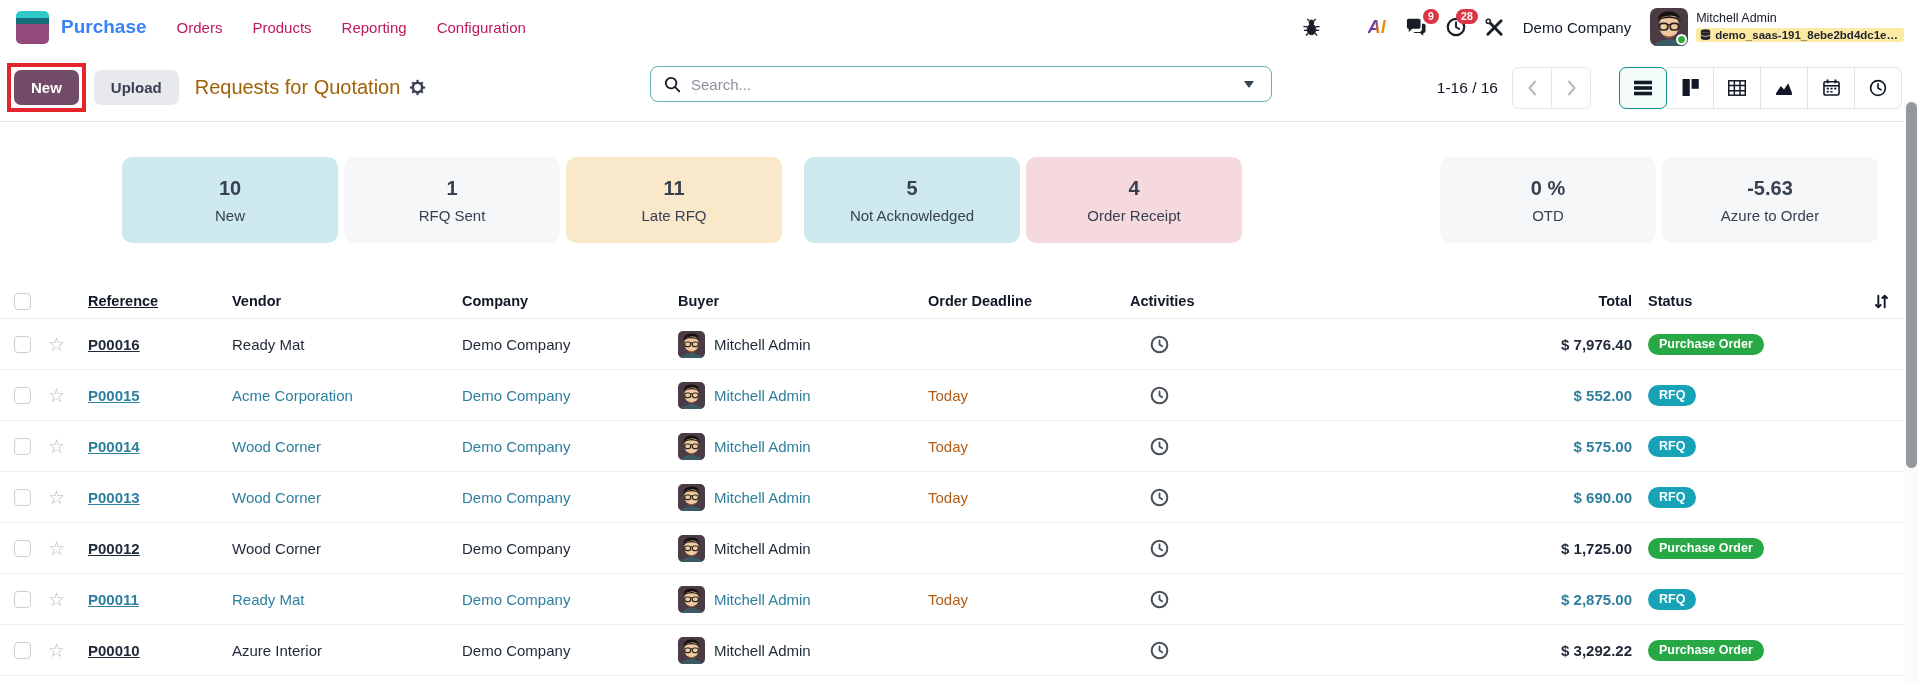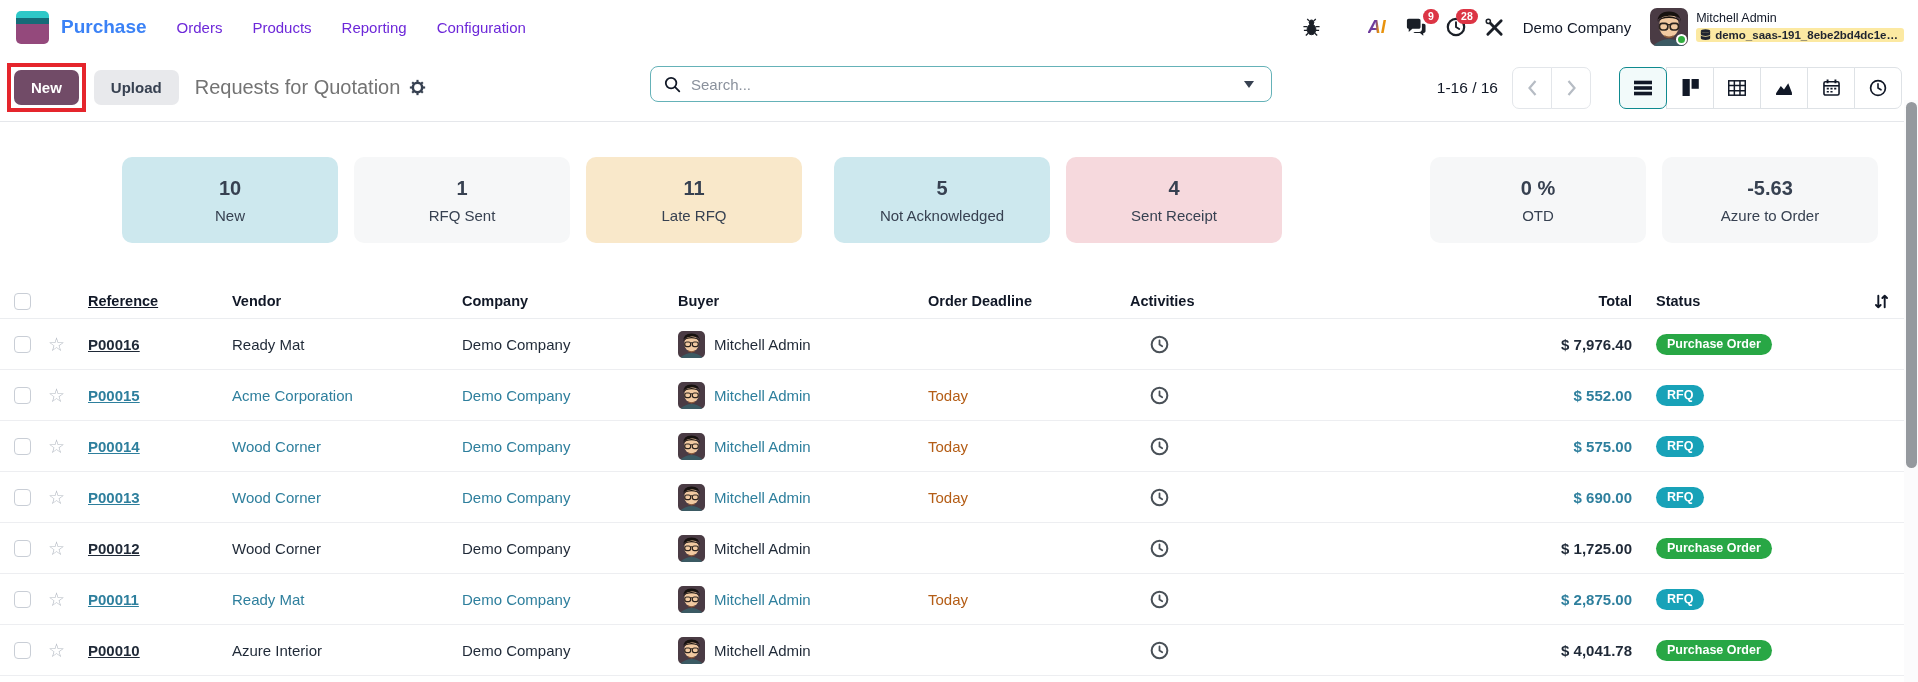--- a/index.html
+++ b/index.html
@@ -5,21 +5,21 @@
   * { margin:0; padding:0; box-sizing:border-box; }
   html,body { width:1918px; height:682px; overflow:hidden; background:#fff;
     font-family:"Liberation Sans","DejaVu Sans",sans-serif; color:#1f2937; }
 
   
   .navbar { height:54px; display:flex; align-items:center; padding:0 14px 0 16px; background:#fff; }
   .app-icon { width:33px; height:33px; border-radius:5px; flex:0 0 auto;
     background:linear-gradient(180deg,#2ec8c8 0%,#2ec8c8 22%,#156b78 22%,#156b78 40%,#94497c 40%,#94497c 100%); }
   .app-title { font-size:19px; font-weight:700; color:#3b82f6; margin-left:12px; }
   .nav-menus { display:flex; gap:30px; margin-left:30px; }
-  .nav-menu { font-size:15px; color:#6d28d9; cursor:pointer; }
+  .nav-menu { font-size:15px; color:#be185d; cursor:pointer; }
   .nav-right { margin-left:auto; display:flex; align-items:center; gap:19px; }
   .icon-btn { position:relative; display:flex; align-items:center; color:#1a1f27; cursor:pointer; }
   .nav-badge { position:absolute; top:-8px; right:-12px; background:#dc3545; color:#fff;
     font-size:10.5px; font-weight:700; border-radius:9px; padding:1.5px 5px; line-height:1.1; }
   .ai-text { font-size:18px; font-weight:700; font-style:italic;
     background:linear-gradient(100deg,#6d3a9c 40%,#e8920c 60%);
     -webkit-background-clip:text; background-clip:text; color:transparent;margin-left:28px; }
   .company-name { font-size:15px; color:#111827; }
   .user-block { display:flex; align-items:center; gap:8px; }
   .avatar-big { position:relative; width:38px; height:38px; border-radius:7px; overflow:hidden; flex:0 0 auto; }
@@ -31,21 +31,21 @@
     border-radius:3px; padding:1px 6px 1px 4px; font-size:11.5px; font-weight:700; color:#1f2430; }
 
   
   .control-panel { position:relative; height:68px; display:flex; align-items:center;
     padding:0 16px; border-bottom:1px solid #e5e7eb; background:#fff; }
   .new-outline { border:4px solid var(--highlight_red,#e5252c); padding:3px; margin-left:-9px; }
   .btn { border:none; border-radius:7px; font-size:15px; font-weight:600; padding:9px 17px; cursor:pointer;
     font-family:inherit; }
   .btn-new { background:var(--brand_purple,#714B67); color:#fff; }
   .btn-upload { background:#e8e9ec; color:#374151; margin-left:8px; }
-  .view-title { font-size:20px; color:#737373; margin-left:16px; white-space:nowrap; }
+  .view-title { font-size:20px; color:#a16207; margin-left:16px; white-space:nowrap; }
   .gear { margin-left:9px; color:#374151; display:inline-flex; vertical-align:-2px; cursor:pointer; }
   .search-box { position:absolute; left:650px; top:12px; width:622px; height:36px;
     border:1px solid var(--search_border,#65b2b8); border-radius:8px; background:#fff;
     display:flex; align-items:center; }
   .search-box .mag { margin:0 10px 0 13px; color:#111827; display:flex; }
   .search-input { flex:1; border:none; outline:none; font-size:15px; font-family:inherit; color:#374151;
     background:transparent; height:100%; }
   .search-input::placeholder { color:#8a919c; }
   .search-caret { width:44px; align-self:stretch; display:flex; align-items:center; justify-content:center; cursor:pointer; }
   .caret-down { width:0; height:0; border:5.5px solid transparent; border-top:7px solid #374151; margin-top:6px; }
@@ -57,21 +57,21 @@
   .pager-btn.prev { border-radius:7px 0 0 7px; }
   .pager-btn.next { border-radius:0 7px 7px 0; margin-left:-1px; }
   .switcher { display:flex; }
   .sw-btn { width:48px; height:42px; background:#fff; border:1px solid #dee2e6; margin-left:-1px;
     display:flex; align-items:center; justify-content:center; color:#111827; cursor:pointer; }
   .sw-btn:first-child { border-radius:7px 0 0 7px; margin-left:0; }
   .sw-btn:last-child { border-radius:0 7px 7px 0; }
   .sw-btn.active { border:1px solid #0e8a8f; background:#f2fafa; z-index:2; border-radius:7px; }
 
   
-  .cards { display:flex; gap:16px; margin:35px 40px 0 122px; }
+  .cards { display:flex; gap:6px; margin:35px 40px 0 122px; }
   .card { width:216px; height:86px; border-radius:10px; display:flex; flex-direction:column;
     align-items:center; justify-content:center; gap:7px; cursor:pointer; }
   .card.gap-before { margin-left:16px; }
   .card.push-right { margin-left:auto; }
   .card .num { font-size:20px; font-weight:600; color:#374151; }
   .card .lbl { font-size:15px; color:#374151; }
 
   
   .table { margin-top:41px; }
   .trow, .thead { display:flex; align-items:center; padding-left:14px; }
@@ -80,21 +80,21 @@
   .cell { flex:0 0 auto; display:flex; align-items:center; }
   .c-check { width:34px; }
   .c-star  { width:40px; font-family:"DejaVu Sans",sans-serif; font-size:19px; color:#b3b9c2; cursor:pointer; }
   .c-ref { width:144px; font-weight:700;text-decoration:underline; }
   .c-vendor { width:230px; }
   .c-company { width:216px; }
   .c-buyer { width:250px; gap:9px; }
   .c-deadline { width:202px; color:var(--today_orange,#b45d16); }
   .c-activity { width:166px; padding-left:20px; color:#495057; }
   .c-total { width:336px; justify-content:flex-end; font-weight:600; }
-  .c-status { width:250px; padding-left:24px; }
+  .c-status { width:250px; padding-left:16px; }
   .checkbox { width:17px; height:17px; border:1px solid #c9ced6; border-radius:4px; background:#fff; display:inline-block; }
   .avatar-sm { width:27px; height:27px; border-radius:5px; overflow:hidden; flex:0 0 auto; }
   .badge { color:#fff; font-size:12.5px; font-weight:700; border-radius:20px; padding:3.5px 11px; white-space:nowrap; }
   .badge.purchase { background:var(--badge_green,#28a745); }
   .badge.rfq { background:var(--badge_cyan,#18a2b8); }
   .trow.rfq .c-ref, .trow.rfq .c-vendor, .trow.rfq .c-company,
   .trow.rfq .c-buyer, .trow.rfq .c-total { color:var(--rfq_text,#2e7f9d); }
   .thead .c-total { font-weight:700; }
   .filter-icon { margin-left:auto; margin-right:28px; color:#111827; cursor:pointer; display:flex; }
 
@@ -282,21 +282,21 @@
     <div class="card" style="background: rgb(249, 232, 202);">
     <span class="num">11</span>
     <span class="lbl">Late RFQ</span>
   </div>
     <div class="card gap-before" style="background: rgb(205, 232, 238);">
     <span class="num">5</span>
     <span class="lbl">Not Acknowledged</span>
   </div>
     <div class="card" style="background: rgb(246, 217, 221);">
     <span class="num">4</span>
-    <span class="lbl">Sent Receipt</span>
+    <span class="lbl">Order Receipt</span>
   </div>
     <div class="card push-right" style="background: rgb(246, 247, 248);">
     <span class="num">0 %</span>
     <span class="lbl">OTD</span>
   </div>
     <div class="card" style="background: rgb(246, 247, 248);">
     <span class="num">-5.63</span>
     <span class="lbl">Azure to Order</span>
   </div>
   </div>
@@ -549,21 +549,21 @@
   </svg></span>
       <span>Mitchell Admin</span>
     </span>
     <span class="cell c-deadline"></span>
     <span class="cell c-activity">
       <svg width="19" height="19" viewBox="0 0 16 16" fill="none" stroke="currentColor">
         <circle cx="8" cy="8" r="6.6" stroke-width="1.7"></circle>
         <path d="M8 4.6 V8 l2.3 1.5" stroke-width="1.5" stroke-linecap="round"></path>
       </svg>
     </span>
-    <span class="cell c-total">$ 4,041.78</span>
+    <span class="cell c-total">$ 3,292.22</span>
     <span class="cell c-status">
           <span class="badge purchase">Purchase Order</span>
         </span>
   </div>
     </div>
 </div>
 
 <div class="scrollbar">
   <div class="scroll-thumb"></div>
 </div>

